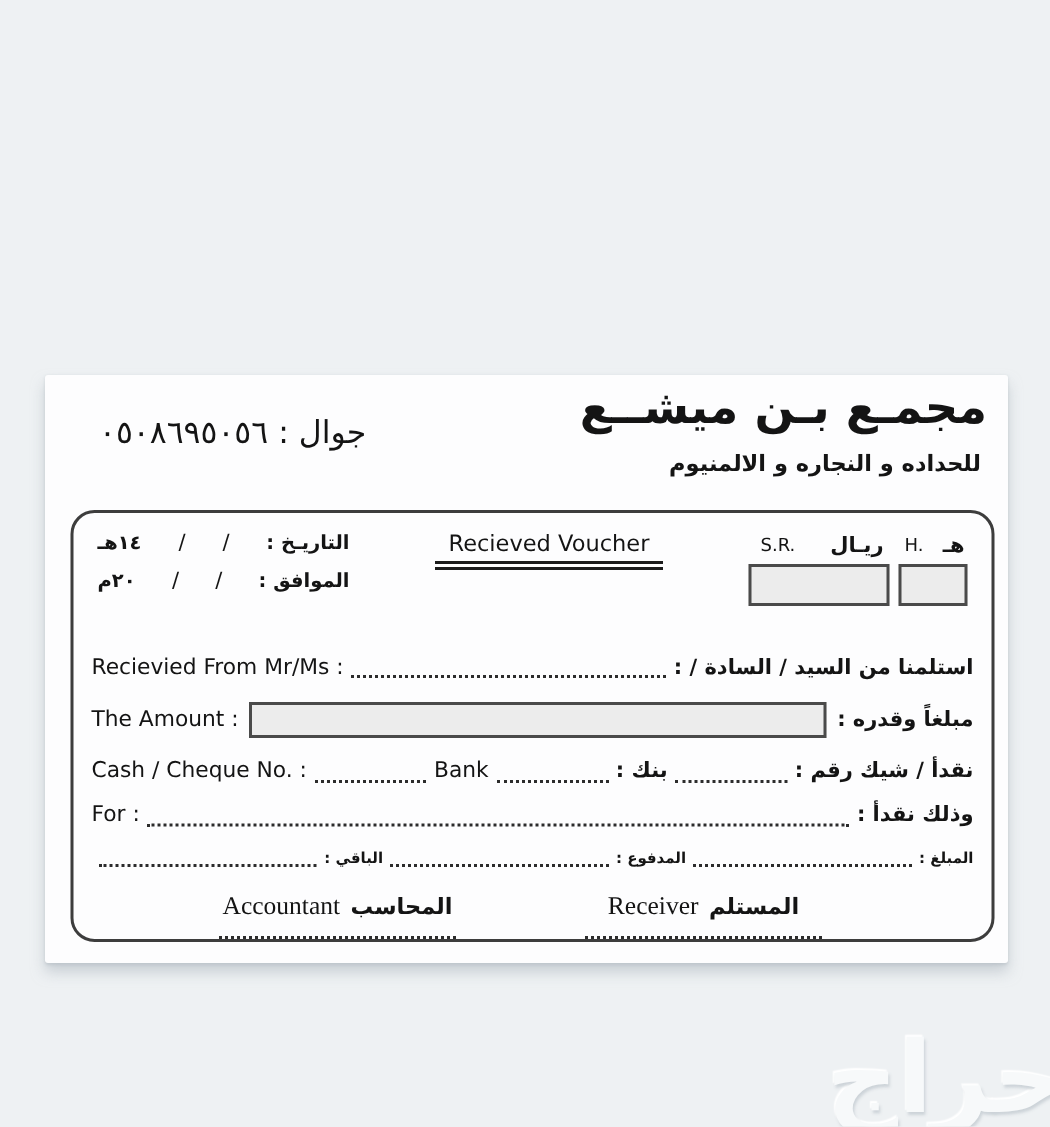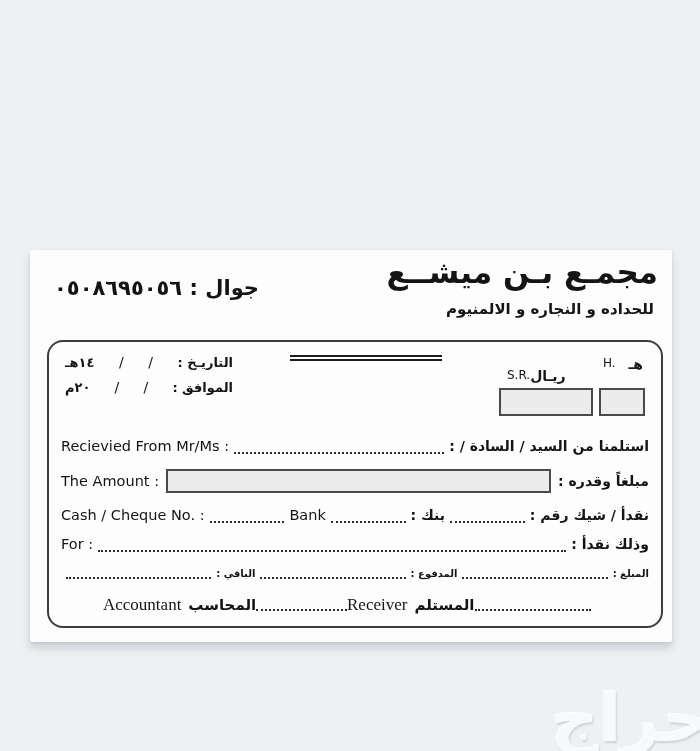--- a/index.html
+++ b/index.html
@@ -34,22 +34,22 @@
   .biz-title {
     position:absolute; top:4px; right:14px;
     font-size:31px; font-weight:bold; direction:rtl;
     letter-spacing:0px; white-space:nowrap;
   }
   .biz-subtitle {
     position:absolute; top:50px; right:18px;
     font-size:15px; font-weight:bold; direction:rtl; white-space:nowrap;
   }
   .phone {
-    position:absolute; top:26px; left:24px;
-    font-size:21px; font-weight:bold; direction:rtl; white-space:nowrap;
+    position:absolute; top:26px; left:36px;
+    font-size:21px; font-weight:normal; direction:rtl; white-space:nowrap;
   }
 
   
   .form-box {
     position:absolute; left:17px; top:90px; width:616px; height:288px;
     border:2px solid #3d3d3d; border-radius:16px;
     padding:8px 12px 0 12px;
     display:flex; flex-direction:column;
   }
 
@@ -67,54 +67,54 @@
   .title-block { text-align:center; padding-top:2px; }
   .title-ar { font-size:21px; font-weight:bold; direction:rtl; }
   .title-en { font-size:15px; margin-top:1px; }
   .dbl-rule {
     width:152px; height:6px; margin:3px auto 0;
     border-top:2px solid #1c1c1c; border-bottom:2px solid #1c1c1c;
   }
 
   .currency-block { width:150px; padding-top:6px; }
   .cur-labels { display:flex; font-weight:bold; margin-bottom:4px; }
-  .cur-sr-grp { width:96px; display:flex; padding:0 6px 0 8px;margin-top:12px; }
+  .cur-sr-grp { width:96px; display:flex; justify-content:space-between; padding:0 6px 0 8px; }
   .cur-h-grp  { width:50px; display:flex; justify-content:space-between; padding:0 2px 0 8px; }
   .cur-lat { font-size:12px; font-weight:normal; }
   .cur-ar  { font-size:14px; font-weight:bold; direction:rtl; }
   .cur-boxes { display:flex; gap:6px; }
   .cur-box { height:28px; background:#ececec; border:2px solid #4a4a4a; }
   .cur-box.wide { width:94px; }
   .cur-box.narrow { width:46px; }
 
   
   .row {
     display:flex; align-items:flex-end;
     font-size:14px; white-space:nowrap;
   }
   .row .en { font-size:14.5px; }
   .row .ar { font-size:14px; font-weight:bold; direction:rtl; }
   .dots {
     flex:1 1 20px; border-bottom:2px dotted #2c2c2c;
     height:13px; margin:0 5px; min-width:14px;
   }
-  .row-received { margin-top:16px; }
+  .row-received { margin-top:16px;align-items:center; }
   .row-amount   { margin-top:15px; align-items:center; }
   .amount-input {
     flex:1 1 auto; height:24px; margin:0 7px;
     background:#ececec; border:2px solid #4a4a4a;
   }
   .row-cheque { margin-top:14px; }
   .row-for    { margin-top:13px; }
   .row-totals { margin-top:14px; direction:rtl; }
   .row-totals .ar { font-size:10px; }
   .row-totals .dots { flex:1 1 40px; }
 
   .sig-row { display:flex; margin-top:16px; padding:0 58px 0 42px; }
-  .sig-col { width:50%; display:flex; flex-direction:row; align-items:center; }
+  .sig-col { width:50%; display:flex; flex-direction:column; align-items:center; }
   .sig-labels { display:flex; align-items:baseline; gap:7px; }
   .sig-en { font-family:"Liberation Serif","DejaVu Serif",serif; font-size:17px; }
   .sig-ar { font-size:15px; font-weight:bold; direction:rtl; }
   .sig-dots { width:158px; height:9px; border-bottom:2px dotted #2c2c2c; margin-top:3px; }
 </style>
 </head>
 <body>
 
 <div class="stage">
 
@@ -137,20 +137,21 @@
           </div>
           <div class="date-line">
             <span class="ar">الموافق :</span>
             <span class="slash">/</span>
             <span class="slash">/</span>
             <span class="ar">٢٠م</span>
           </div>
         </div>
 
         <div class="title-block">
+          <div class="title-en">Recieved Voucher</div>
           <div class="dbl-rule"></div>
         </div>
 
         <div class="currency-block">
           <div class="cur-labels">
             <span class="cur-sr-grp">
               <span class="cur-lat">S.R.</span>
               <span class="cur-ar">ريـال</span>
             </span>
             <span class="cur-h-grp">

